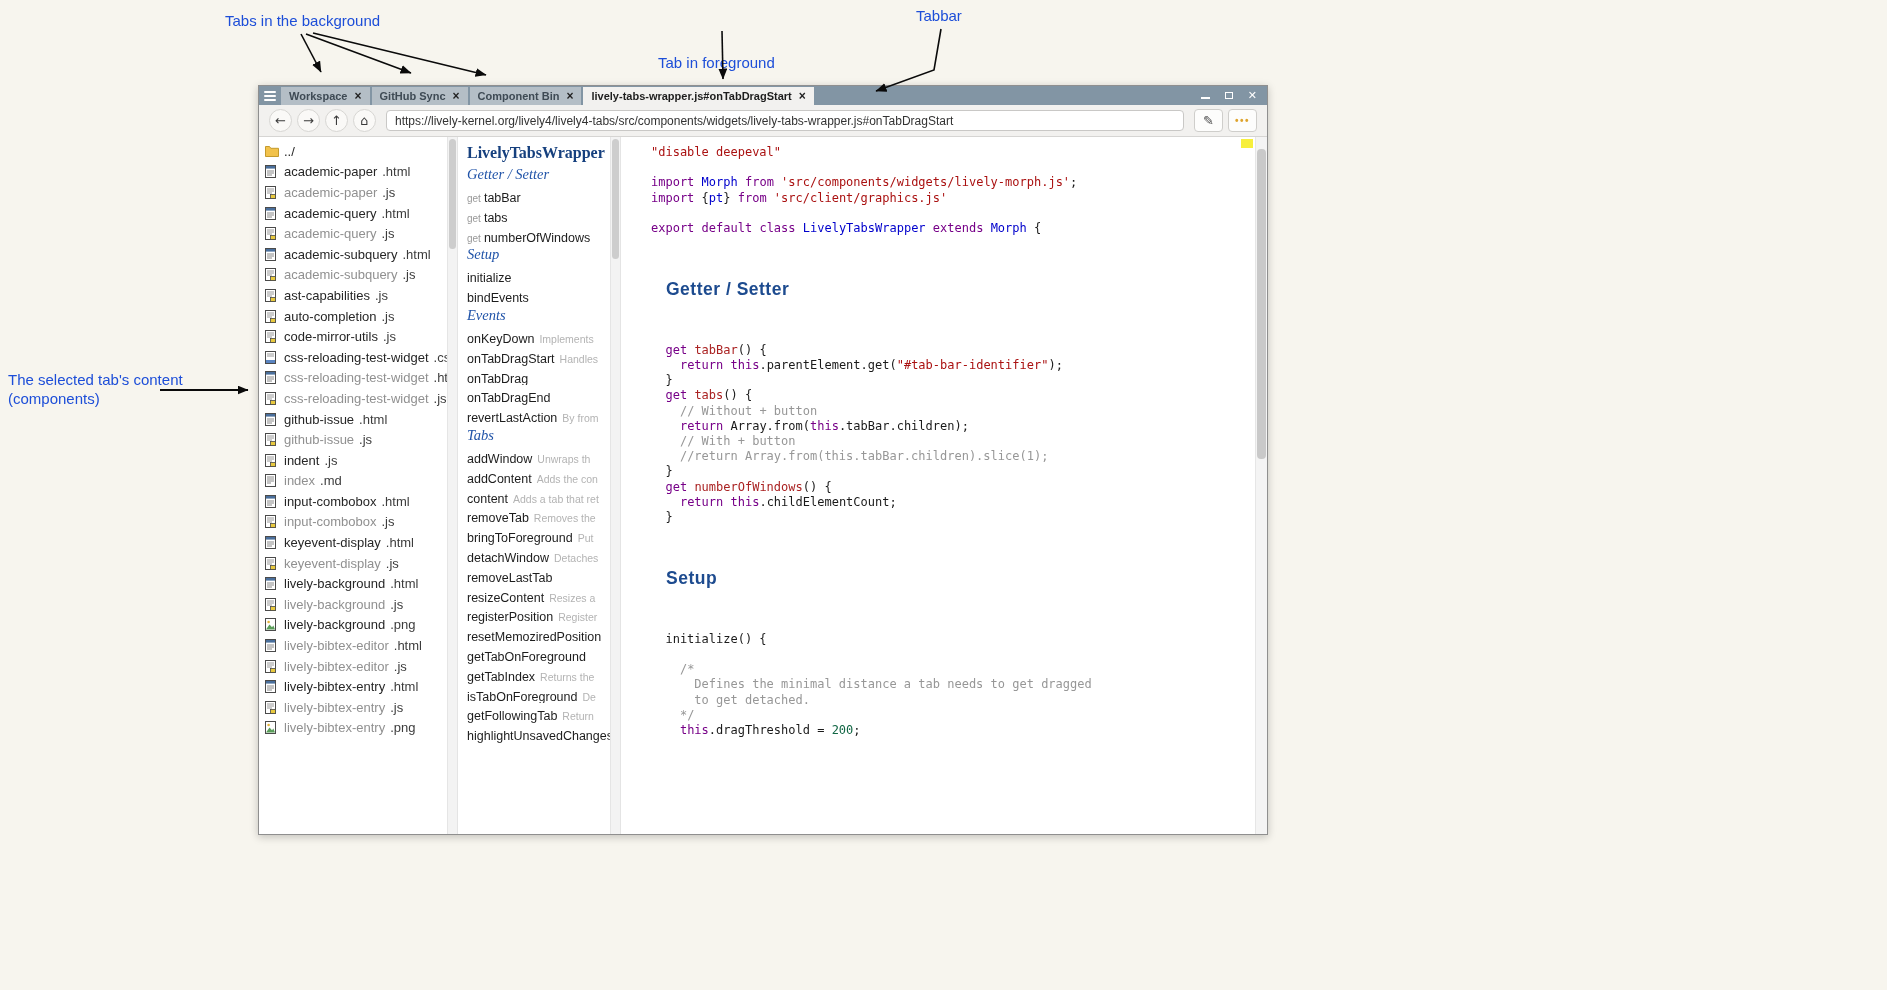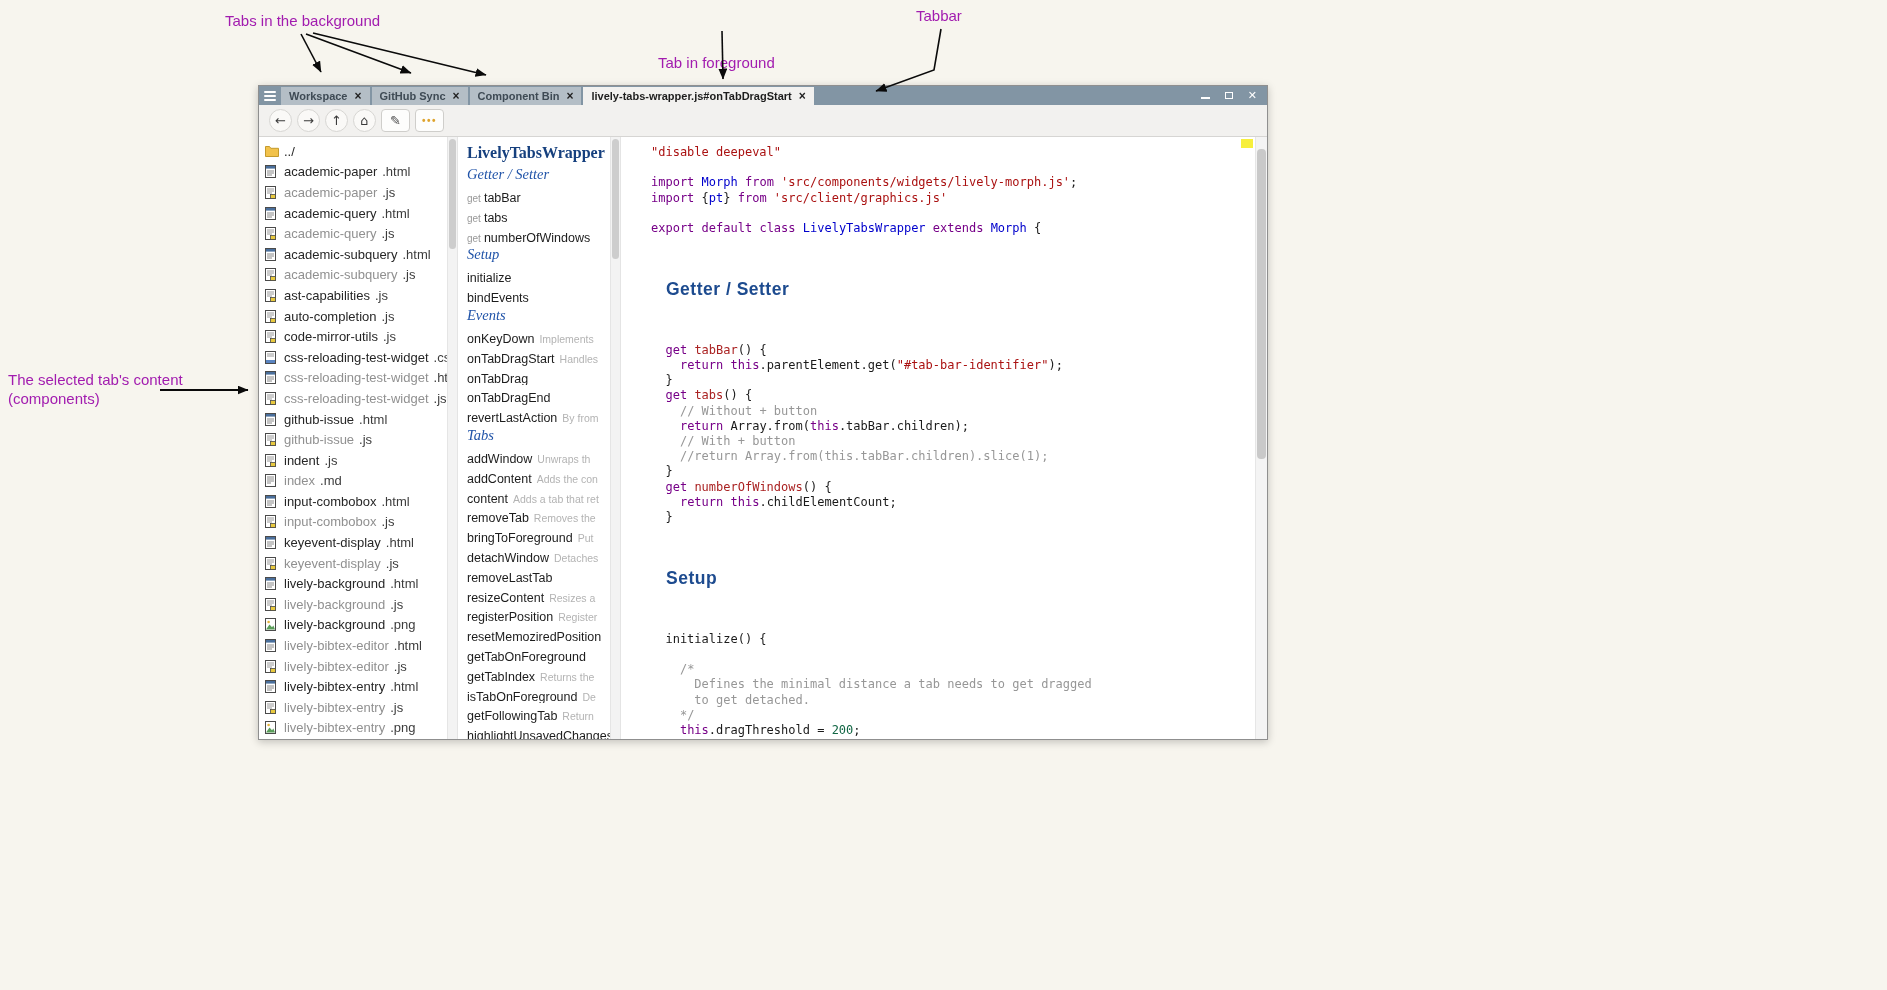--- a/index.html
+++ b/index.html
@@ -1,24 +1,24 @@
 <!DOCTYPE html>
 <html style="--tabbarBg: #8295a4; --tabBg: #b4bec6; --tabFgBg: #f2f1ef; --navbarBg: #f2f1ef; --headingBlue: #1d4b8f; --outlineBlue: #2053a8; --kw: #770088; --str: #aa1111; --cmt: #979797; --def: #0000cc; --num: #116644; --prop: #aa2222; --marker: #f7ef3c;"><head>
 <meta charset="utf-8">
 <style>
   html,body{margin:0;padding:0;}
   #stage{position:relative;width:1887px;height:990px;background:#f7f5ee;overflow:hidden;
          font-family:"Liberation Sans",sans-serif;}
 
   
-  .ann{position:absolute;font-size:15px;color:#a21caf;z-index:3;line-height:19px;}
+  .ann{position:absolute;font-size:15px;color:#1d4ed8;z-index:3;line-height:19px;}
   #arrows{position:absolute;left:0;top:0;width:1887px;height:990px;z-index:5;pointer-events:none;}
 
   
-  #window{position:absolute;left:258px;top:85px;width:1010px;height:655px;background:#eab308;
+  #window{position:absolute;left:258px;top:85px;width:1010px;height:750px;background:#eab308;
           border:1px solid #8f8f8f;box-shadow:0 2px 8px rgba(0,0,0,.22);
           display:flex;flex-direction:column;box-sizing:border-box;z-index:1;}
 
   
   #tabbar{flex:0 0 19px;height:19px;background:var(--tabbarBg);display:flex;align-items:stretch;overflow:hidden;}
   .burger{width:22px;display:flex;flex-direction:column;justify-content:center;gap:2px;padding:0 5px;box-sizing:border-box;cursor:pointer;}
   .burger i{display:block;height:2px;background:#fff;border-radius:1px;}
   #tabs{display:flex;align-items:stretch;}
   .tab{display:flex;align-items:center;gap:7px;padding:0 8px;margin:1px 2px 0 0;background:var(--tabBg);
        font-size:11px;font-weight:bold;color:#3e4a54;white-space:nowrap;cursor:pointer;}
@@ -143,20 +143,21 @@
           <button class="navbtn">
             <span>→</span>
           </button>
           <button class="navbtn">
             <span>↑</span>
           </button>
           <button class="navbtn">
             <span>⌂</span>
           </button>
         </span>
+      <input id="url" type="text" value="https://lively-kernel.org/lively4/lively4-tabs/src/components/widgets/lively-tabs-wrapper.js#onTabDragStart" style="">
       <button class="navbtn-sq">
         <span class="pencil">✎</span>
       </button>
       <button class="navbtn-sq">
         <span class="dots">•••</span>
       </button>
     </div>
 
     <div id="content">
       <div id="filepane">

